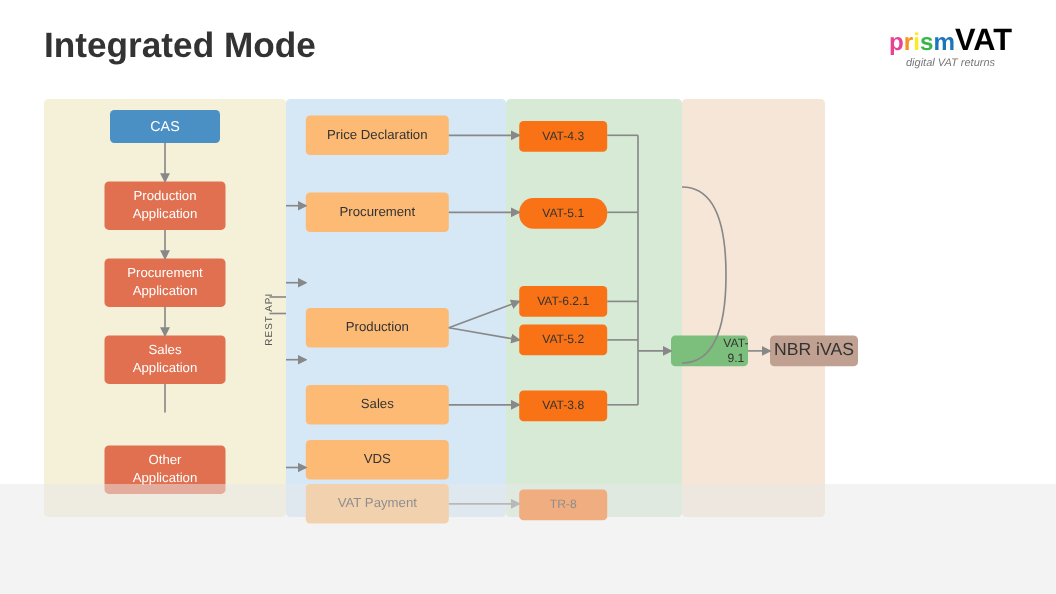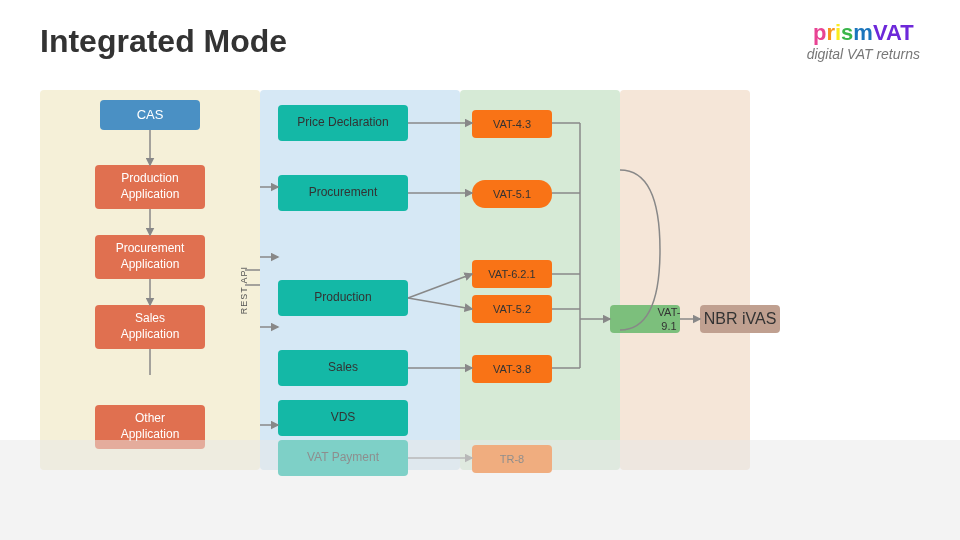--- a/index.html
+++ b/index.html
@@ -54,23 +54,23 @@
     }
     .logo-prism {
       font-size: 22px;
       font-weight: bold;
     }
     .logo-prism .p { color: #e84393; }
     .logo-prism .r { color: #f7941d; }
     .logo-prism .i { color: #fbec1e; }
     .logo-prism .s { color: #39b54a; }
     .logo-prism .m { color: #1b75bc; }
-    .logo-prism .vat { color: #6d28d9; font-size: 22px; }
+    .logo-prism .vat { color: #000000; font-size: 28px; }
     .logo-subtitle {
-      font-size: 14px;
+      font-size: 10px;
       color: #777;
       font-style: italic;
     }
 
     
     .diagram {
       position: absolute;
       top: 90px;
       left: 40px;
       right: 40px;
@@ -151,21 +151,21 @@
       left: 55px;
     }
 
     .box-prod-app { top: 75px; }
     .box-proc-app { top: 145px; }
     .box-sales-app { top: 215px; }
     .box-other-app { top: 315px; }
 
     
     .box-green {
-      background: #14b8a6;
+      background: #fdba74;
       color: #333;
       width: 130px;
       height: 36px;
       left: 238px;
     }
 
     .box-price { top: 15px; }
     .box-proc { top: 85px; }
     .box-production { top: 190px; }
     .box-sales { top: 260px; }

